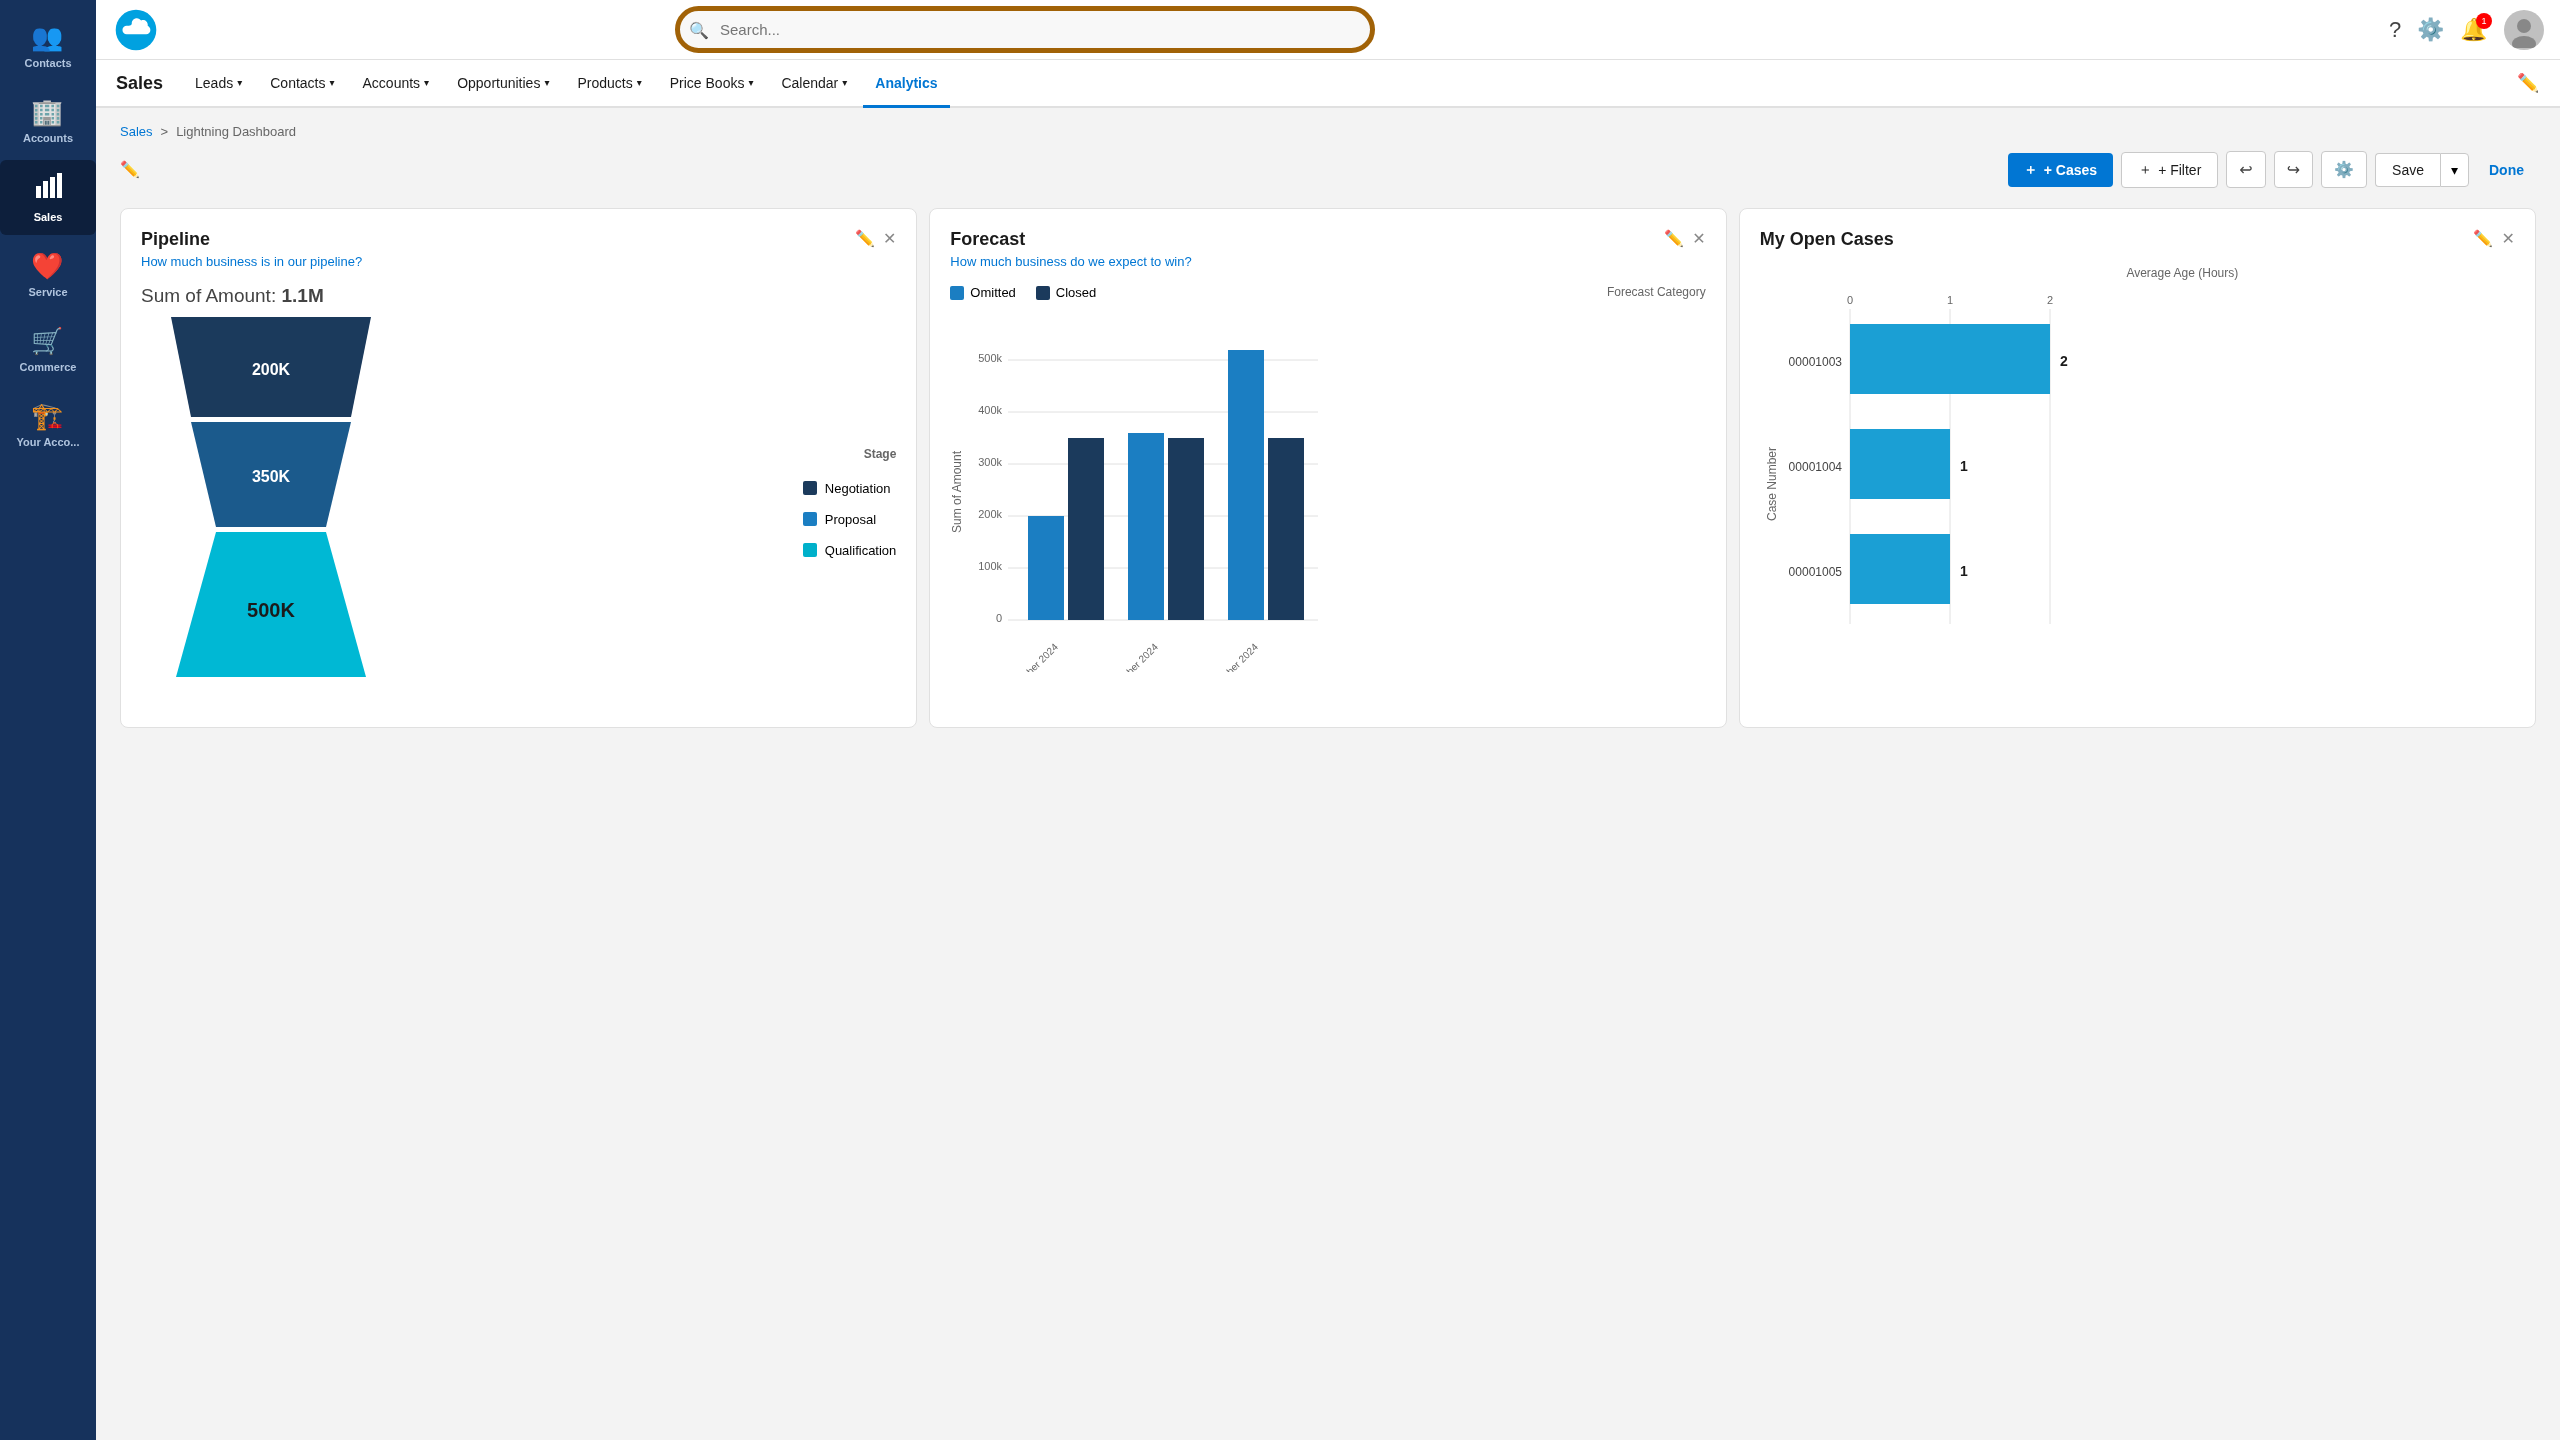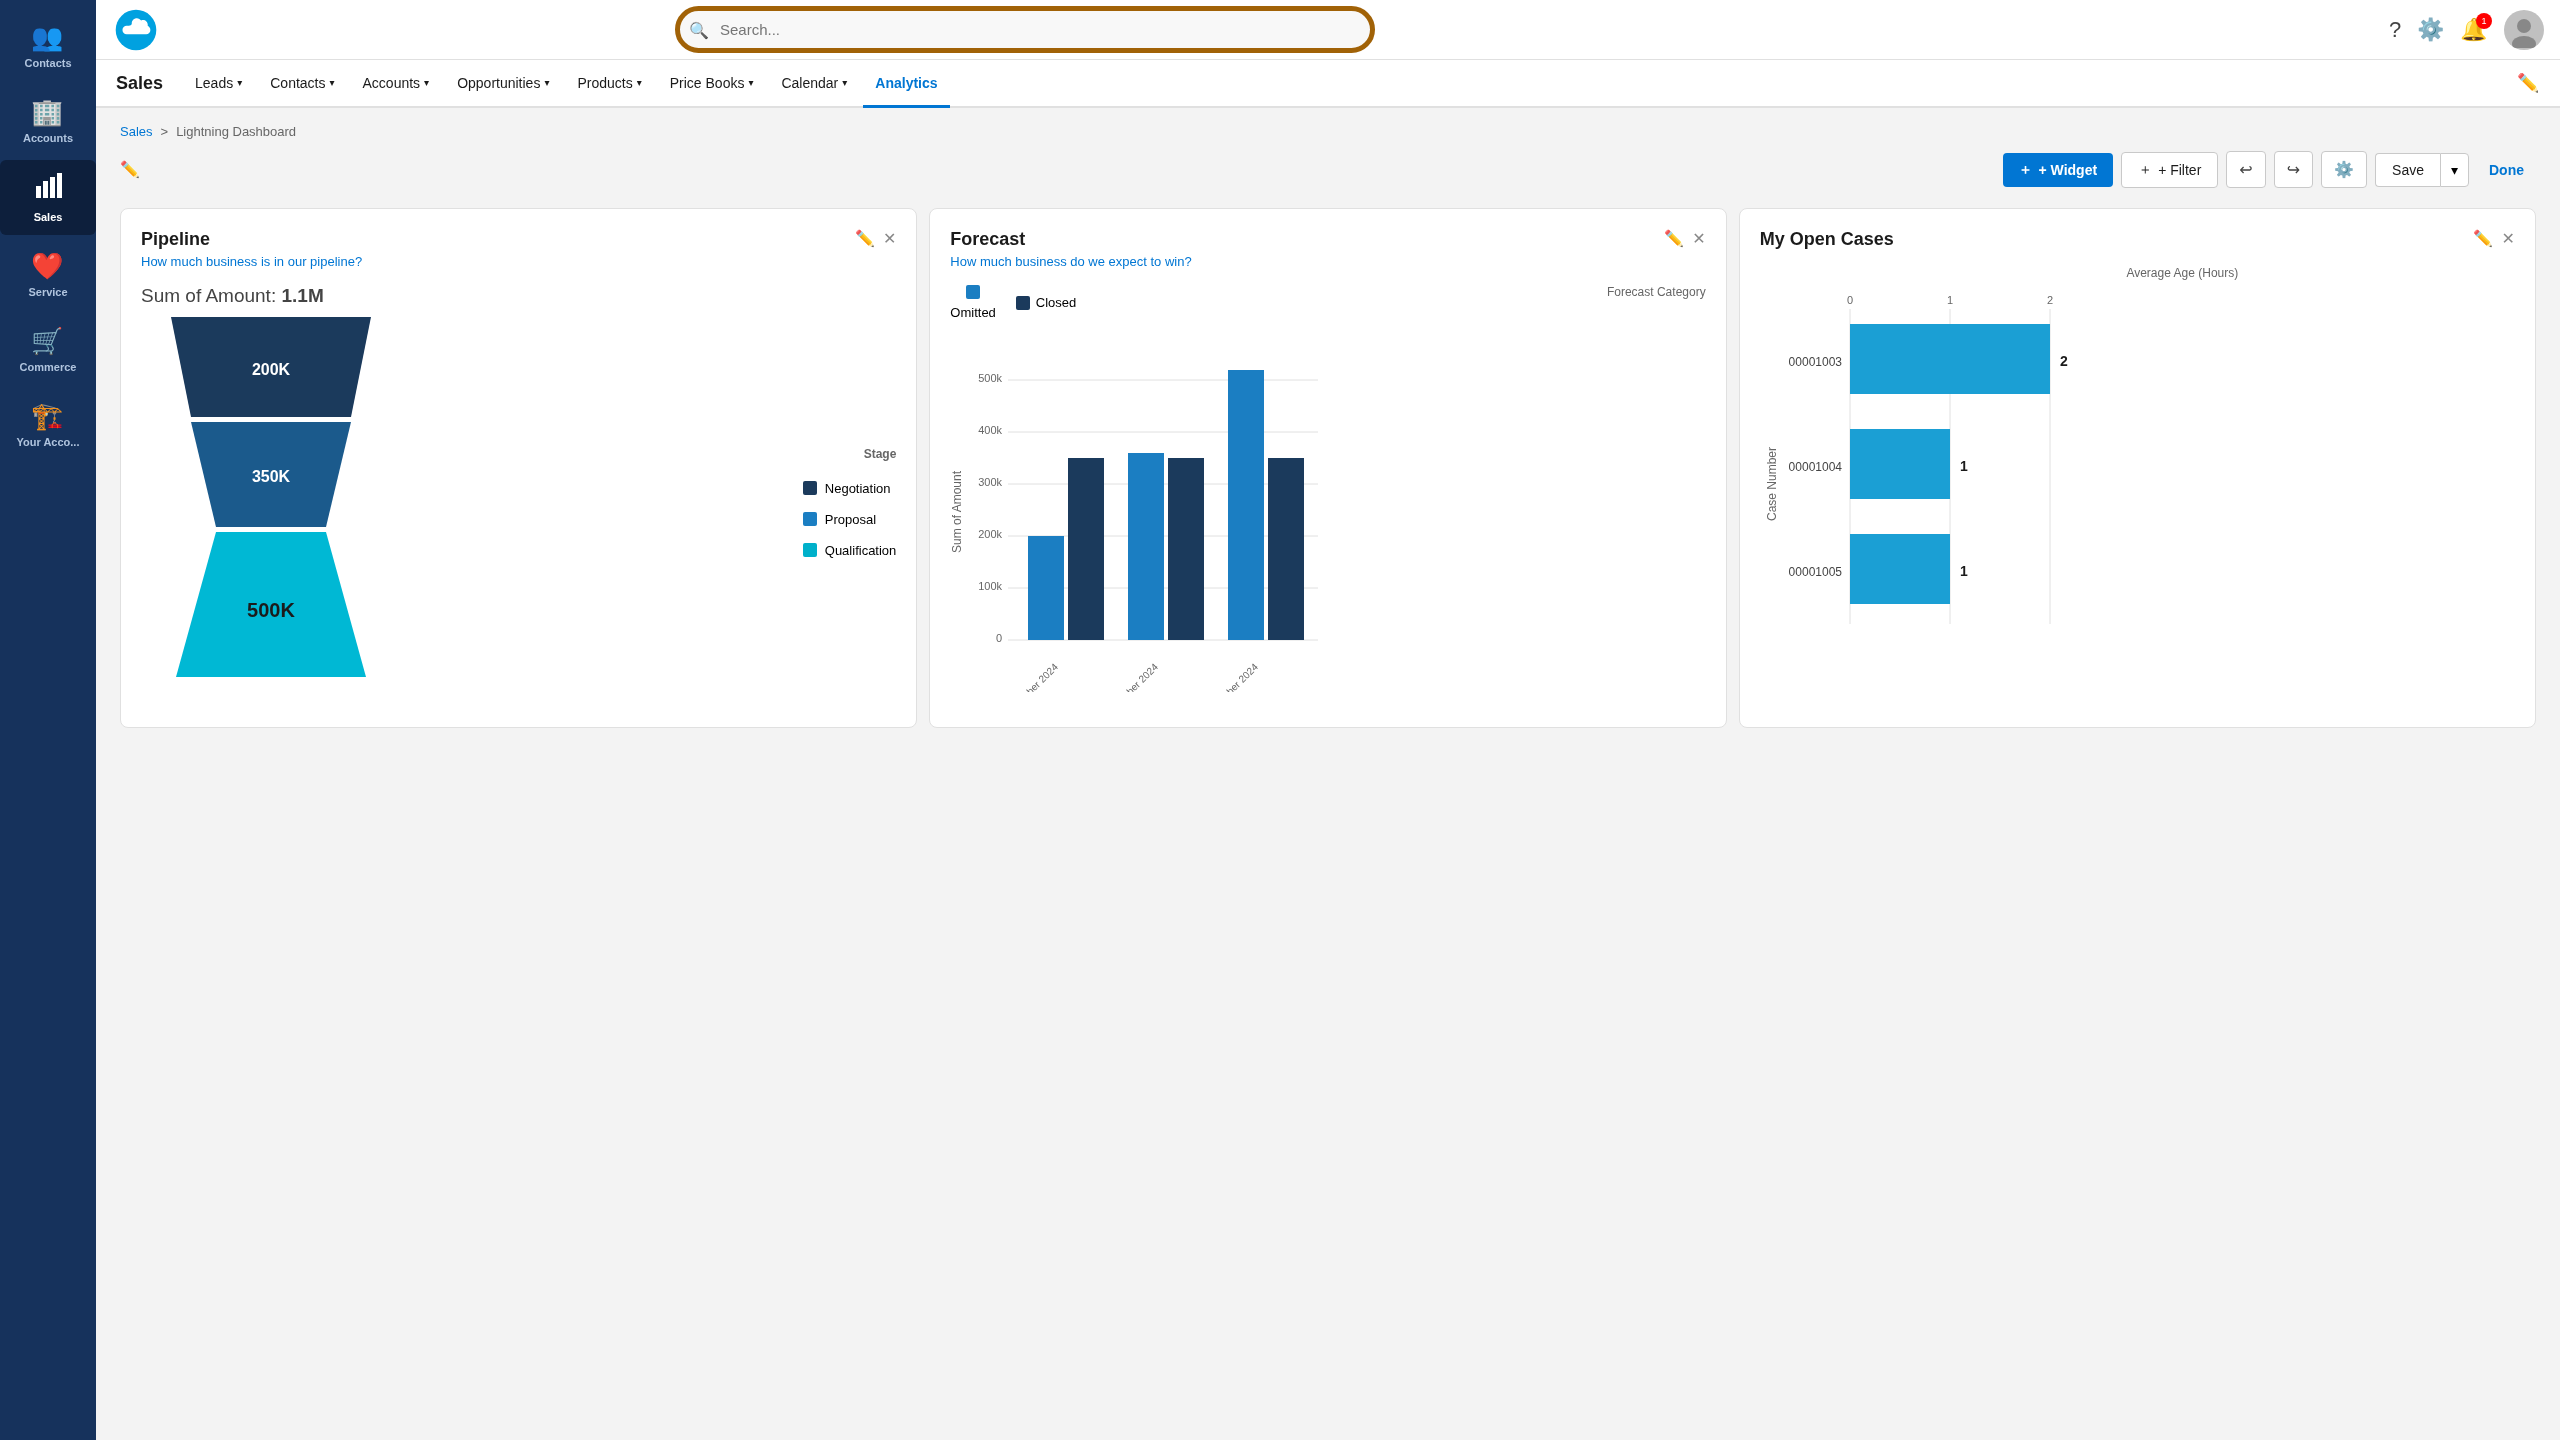--- a/index.html
+++ b/index.html
@@ -367,21 +367,21 @@
       <a>Sales</a>
       <span>&gt;</span>
       <span>Lightning Dashboard</span>
     </div>
 
     <div class="dashboard-header">
       <span class="dashboard-edit-icon">✏️</span>
       <div class="dashboard-actions">
         <button class="btn-primary">
           <span>＋</span>
-          <span>+ Widget</span>
+          <span>+ Cases</span>
         </button>
         <button class="btn-outline">
           <span>＋</span>
           <span>+ Filter</span>
         </button>
         <button class="btn-icon">↩</button>
         <button class="btn-icon">↪</button>
         <button class="btn-icon">⚙️</button>
         <div class="btn-save-group">
           <button class="btn-outline">Save</button>
@@ -446,21 +446,21 @@
         <div class="widget-card-header">
           <h3 class="widget-title">Forecast</h3>
           <div class="widget-actions">
             <button class="widget-icon-btn">✏️</button>
             <button class="widget-icon-btn">✕</button>
           </div>
         </div>
         <p class="widget-subtitle">How much business do we expect to win?</p>
 
         <div style="display:flex; gap:8px; margin-top:4px; margin-bottom:12px;">
-          <div style="display:flex; align-items:center; gap:6px; font-size:13px;flex-direction:column;">
+          <div style="display:flex; align-items:center; gap:6px; font-size:13px;">
             <div style="width:14px; height:14px; background:#1b7ec2; border-radius:2px;"></div>
             <span>Omitted</span>
           </div>
           <div style="display:flex; align-items:center; gap:6px; font-size:13px; margin-left:12px;">
             <div style="width:14px; height:14px; background:#1b3a5c; border-radius:2px;"></div>
             <span>Closed</span>
           </div>
           <div style="margin-left:auto; font-size:12px; color:#666;">Forecast Category</div>
         </div>
 

